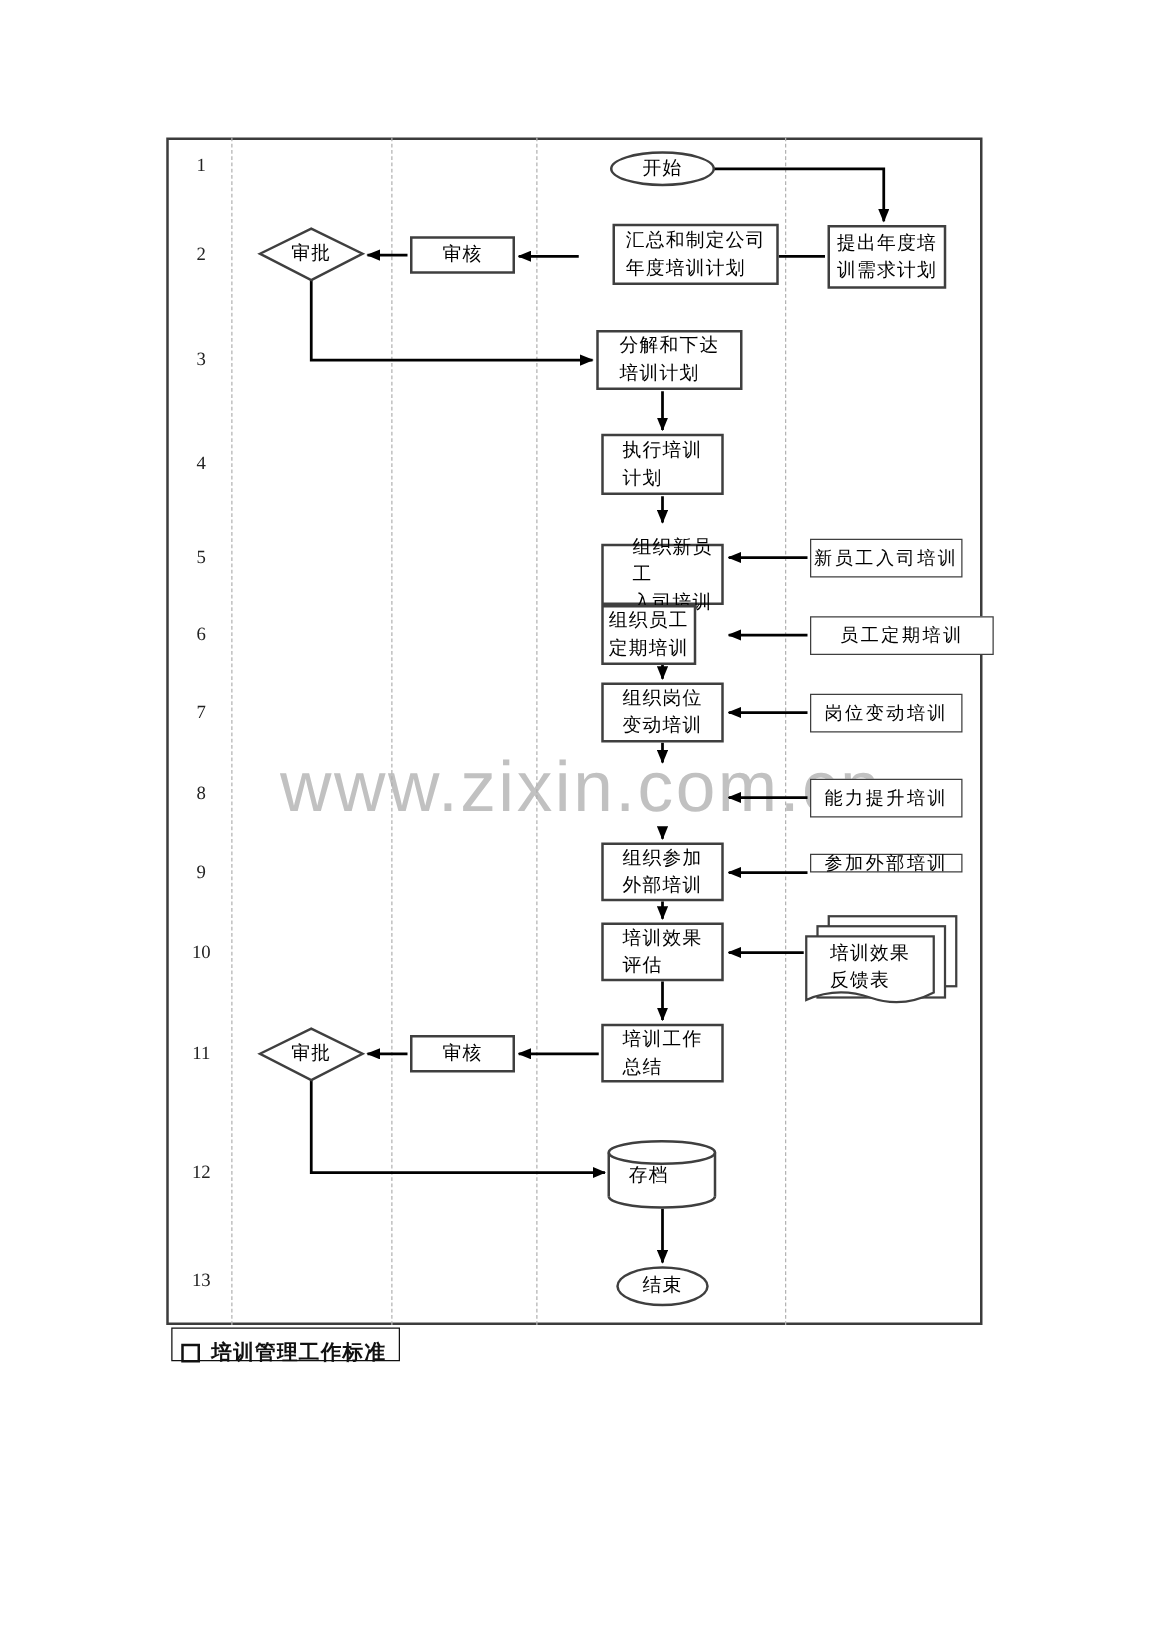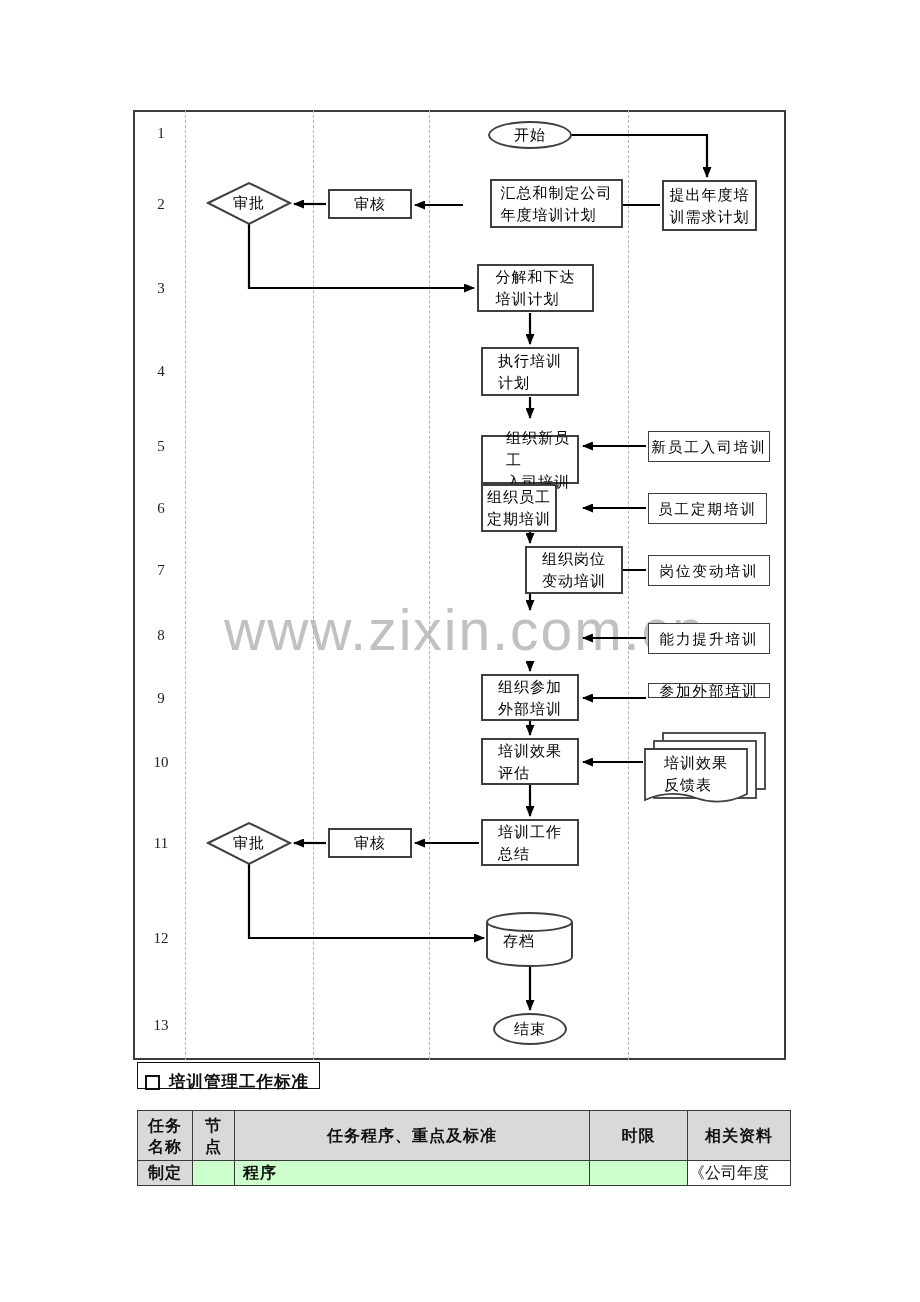--- a/index.html
+++ b/index.html
@@ -158,67 +158,40 @@
   <div class="node" style="left:328px;top:189px;width:84px;height:30px;">审核</div>
   <div class="shape-label" style="left:208px;top:184px;width:82px;height:38px;">审批</div>
   <div class="node" style="left:481px;top:347px;width:98px;height:49px;">执行培训
 计划</div>
   <div class="node" style="left:477px;top:264px;width:117px;height:48px;">分解和下达
 培训计划</div>
   <div class="node" style="left:481px;top:435px;width:98px;height:49px;padding-left:23px;">组织新员工
 入司培训</div>
   <div class="node" style="left:481px;top:484px;width:76px;height:48px;font-family:Liberation Serif, serif;">组织员工
 定期培训</div>
-  <div class="node" style="left:481px;top:546px;width:98px;height:48px;margin-left:44px;">组织岗位
+  <div class="node" style="left:481px;top:546px;width:98px;height:48px;">组织岗位
 变动培训</div>
   <div class="node" style="left:481px;top:674px;width:98px;height:47px;">组织参加
 外部培训</div>
   <div class="node" style="left:481px;top:738px;width:98px;height:47px;">培训效果
 评估</div>
   <div class="node" style="left:481px;top:819px;width:98px;height:47px;">培训工作
 总结</div>
   <div class="node" style="left:328px;top:828px;width:84px;height:30px;">审核</div>
   <div class="shape-label" style="left:208px;top:824px;width:82px;height:38px;">审批</div>
   <div class="shape-label" style="left:487px;top:922px;width:64px;height:38px;">存档</div>
   <div class="oval" style="left:493px;top:1013px;width:74px;height:32px;">结束</div>
 
   <div class="side-box" style="left:648px;top:431px;width:122px;height:31px;">新员工入司培训</div>
-  <div class="side-box" style="left:648px;top:493px;width:119px;height:31px;">员工定期培训</div>
+  <div class="side-box" style="left:648px;top:493px;width:147px;height:31px;">员工定期培训</div>
   <div class="side-box" style="left:648px;top:555px;width:122px;height:31px;">岗位变动培训</div>
   <div class="side-box" style="left:648px;top:623px;width:122px;height:31px;">能力提升培训</div>
   <div class="side-box" style="left:648px;top:683px;width:122px;height:15px;">参加外部培训</div>
   <div class="shape-label" style="left:648px;top:752px;width:96px;height:44px;">培训效果
 反馈表</div>
 
   <div class="section-heading">
     <span class="checkbox-glyph"></span>
     <span>培训管理工作标准</span>
   </div>
 
-  <table class="std-table">
-    <colgroup>
-      <col style="width:55px">
-        <col style="width:42px">
-        <col style="width:355px">
-      <col style="width:98px">
-        <col style="width:103px">
-    </colgroup>
-    <tbody>
-        <tr>
-      <td class="hdr">任务
-名称</td>
-      <td class="hdr">节
-点</td>
-      <td class="hdr">任务程序、重点及标准</td>
-      <td class="hdr">时限</td>
-      <td class="hdr">相关资料</td>
-    </tr>
-    <tr class="r2">
-      <td class="r2 cell-gray">制定</td>
-      <td class="r2 cell-green"></td>
-      <td class="r2 cell-green-bold">程序</td>
-      <td class="r2 cell-green"></td>
-      <td class="r2 cell-doc">《公司年度</td>
-    </tr>
-  </tbody>
-    </table>
 
 </div>
 
 </body></html>

